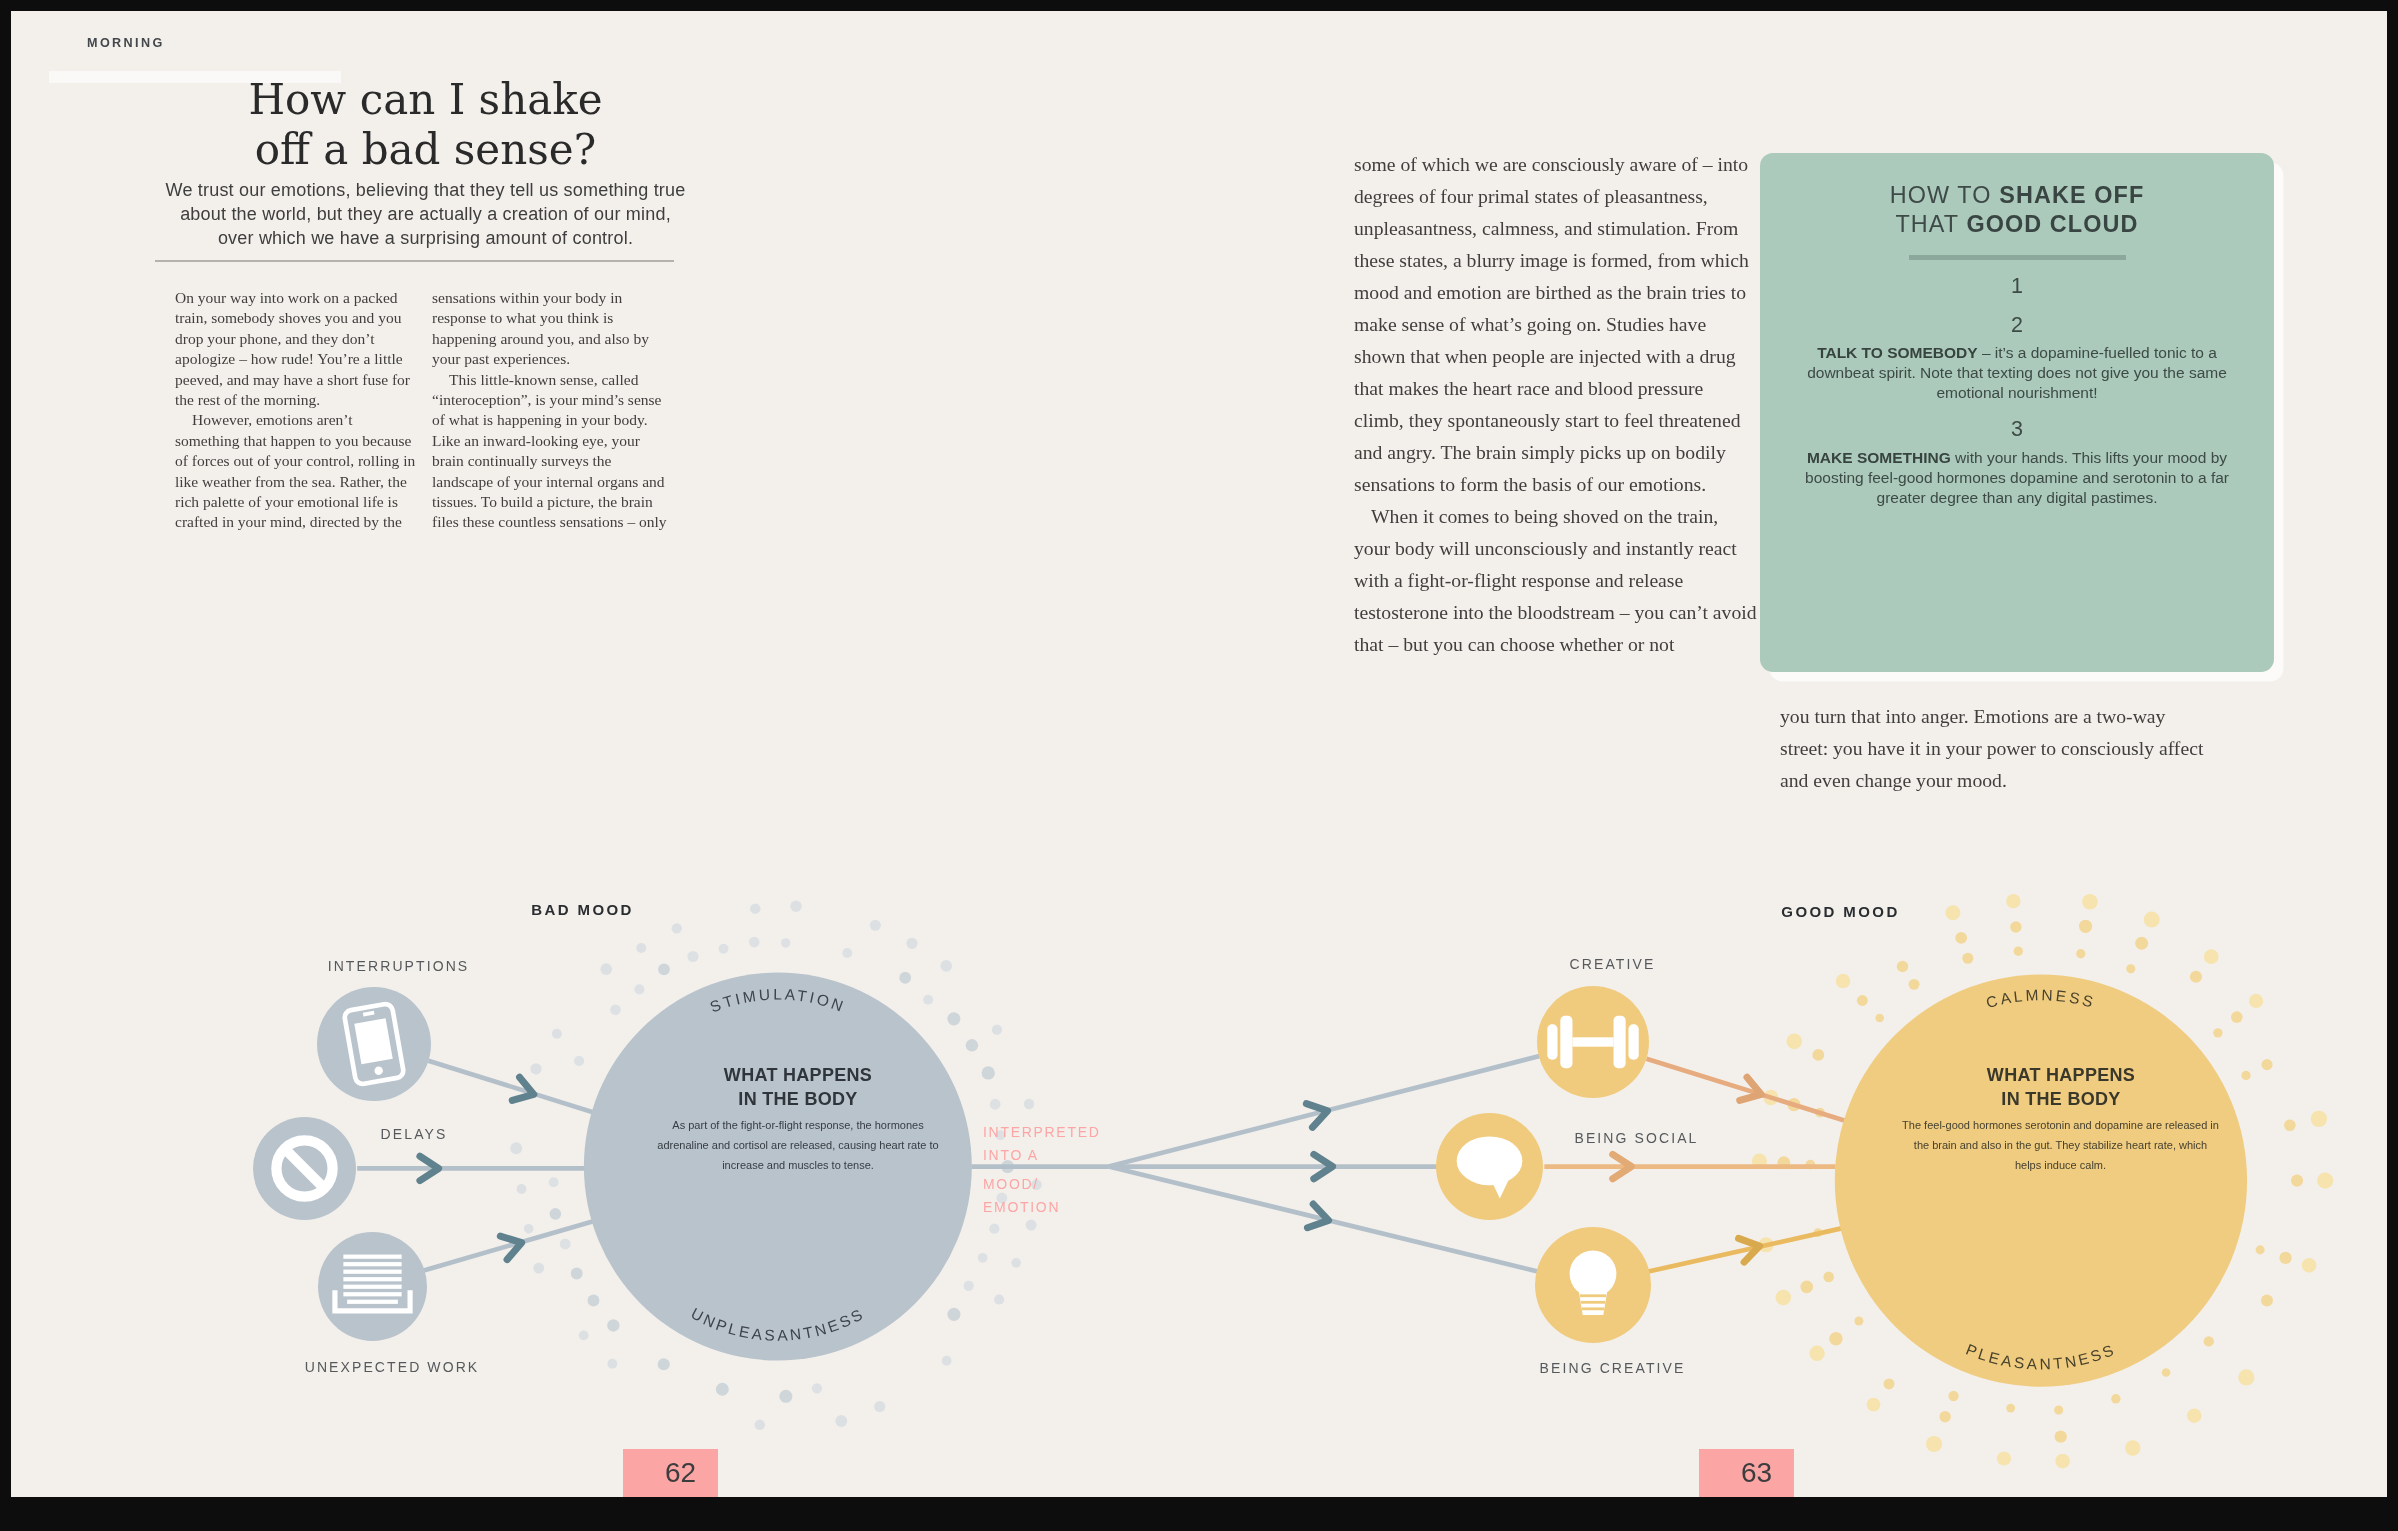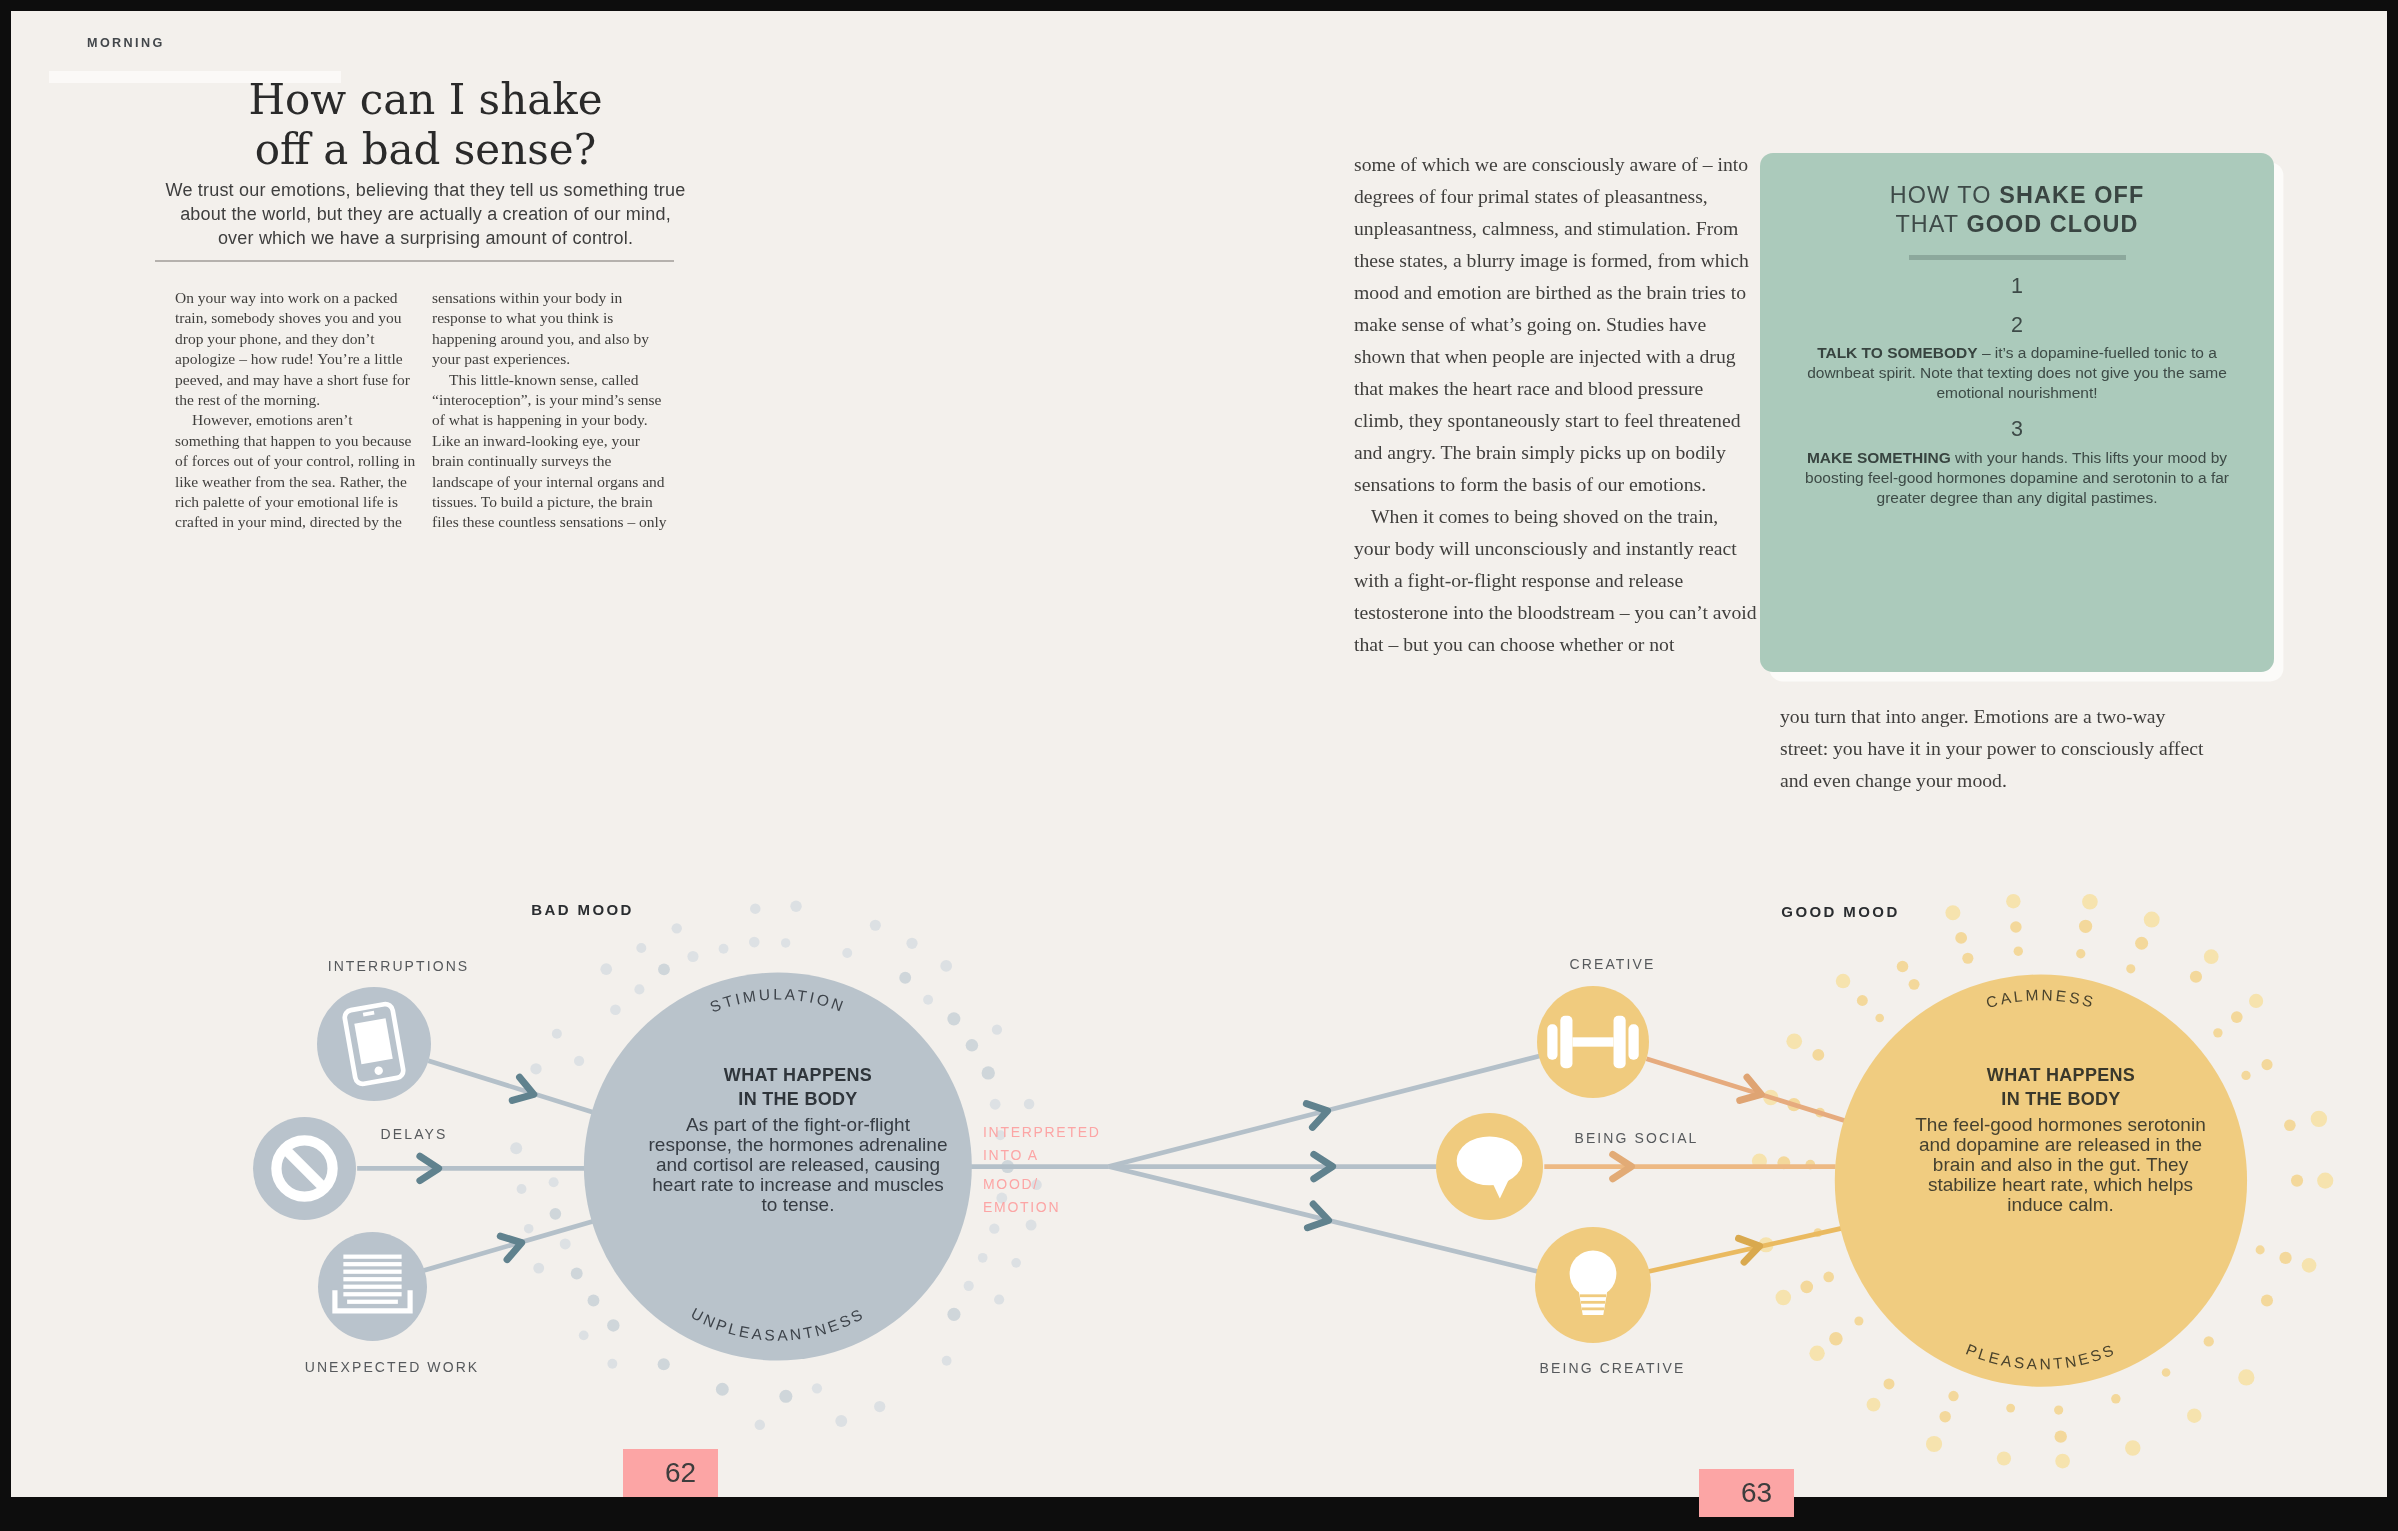--- a/index.html
+++ b/index.html
@@ -39,38 +39,38 @@
   .howto-num{font-size:21.5px;font-weight:300;margin-top:14px;color:#3d4a47;}
   .howto-text{margin:5.6px 0 0;font-size:15.5px;line-height:20px;}
   .howto-text b{color:#37433f;}
 
   
   .mood-title{width:225px;text-align:center;font-size:15px;font-weight:700;letter-spacing:2.4px;color:#2a2d30;}
   .diag-label{text-align:center;font-size:14px;letter-spacing:2.1px;color:#56595c;font-weight:500;}
   .interp{width:161px;text-align:left;font-size:14px;line-height:22.5px;letter-spacing:1.7px;color:#fca5a5;}
 
   .circle-heading{width:266px;text-align:center;font-size:18px;line-height:24px;font-weight:700;letter-spacing:0.3px;}
-  .circle-body{text-align:center;font-size:19px;line-height:20px;}
+  .circle-body{text-align:center;font-size:11px;line-height:20px;}
   .gray-h{left:645px;top:1063px;color:#2f353b;}
   .gray-b{left:626px;top:1115px;width:304px;color:#363c43;}
   .yel-h{left:1908px;top:1063px;color:#3a382b;}
   .yel-b{left:1881px;top:1115px;width:319px;color:#45412f;}
 
   .icon-circle{position:absolute;z-index:2;border-radius:50%;display:flex;align-items:center;justify-content:center;}
   .bad-bg{background:#b9c3cc;}
   .good-bg{background:#f0cb7e;}
 
   .arc-text{font-family:"Liberation Sans",sans-serif;font-size:16.5px;letter-spacing:3px;}
   .arc-gray{fill:#3d434a;}
   .arc-yel{fill:#4a432c;}
 
   .page-tab{width:75px;height:48px;background:#fca5a5;display:flex;align-items:center;justify-content:center;
             font-size:28px;font-weight:300;color:#3d3d3d;}
   .tab-left{left:623px;top:1449px;}
-  .tab-right{left:1699px;top:1449px;margin-top:20px;}
+  .tab-right{left:1699px;top:1449px;}
 </style>
 </head>
 <body>
 
 <div class="screen">
   <div class="page"></div>
 
   <svg id="diagram-svg" width="2399" height="1532" viewBox="0 0 2560 1635">
     <g id="dots-bad">
         <circle cx="1075.2169038981592" cy="1245" r="6.965071169447765" fill="#cfd6da"></circle>

